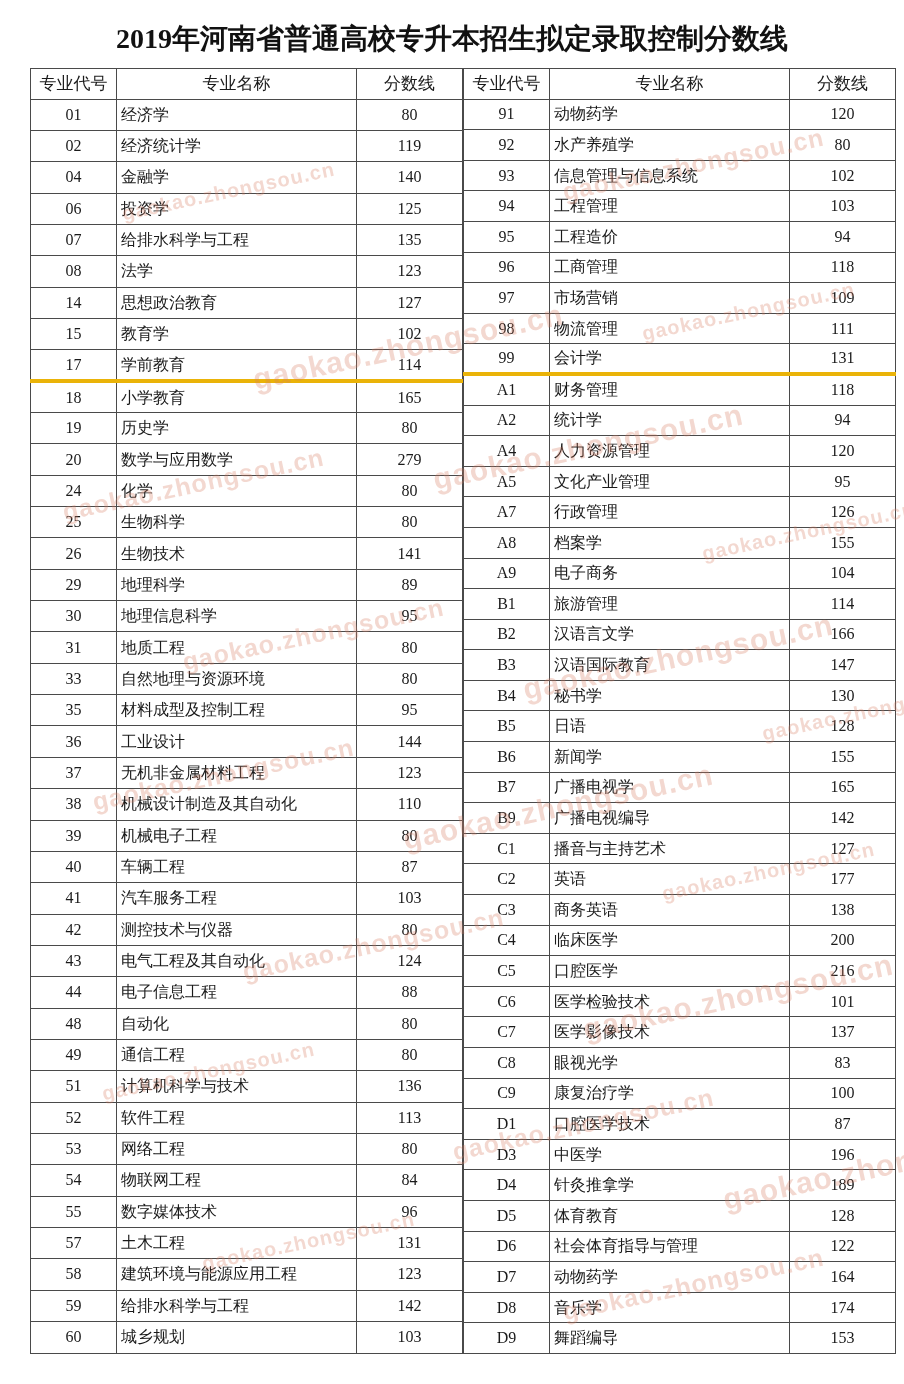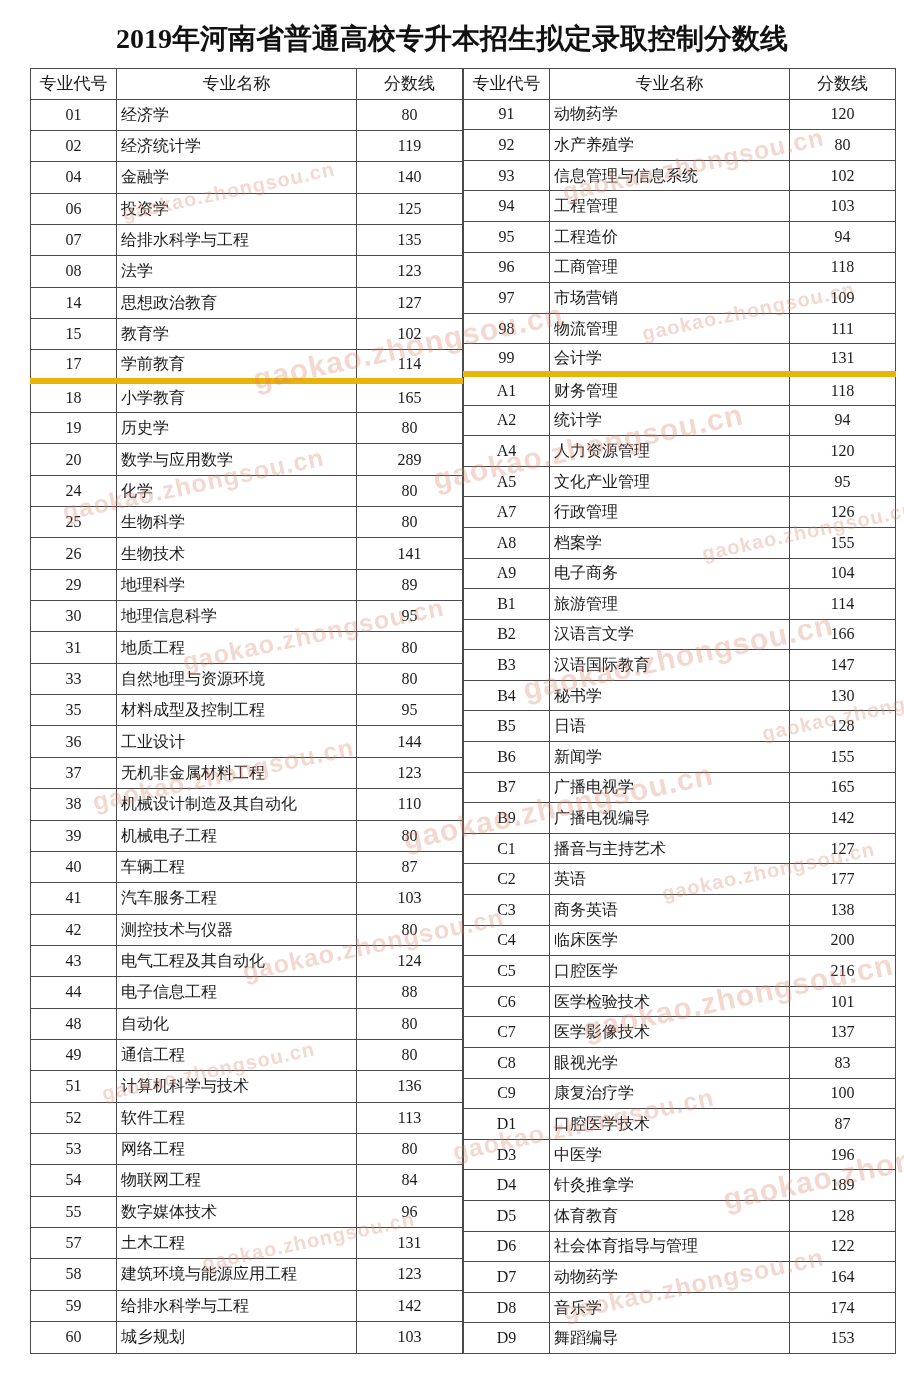--- a/index.html
+++ b/index.html
@@ -58,21 +58,21 @@
     font-size: 17px;
   }
   col.c-code { width: 86px; }
   col.c-name { width: 240px; }
   col.c-score { width: 106px; }
   td.code { text-align: center; }
   td.name { text-align: left; padding-left: 12px; }
   td.score { text-align: center; }
   
   tbody tr.sep td {
-    border-bottom: 6px solid #eab308;
+    border-bottom: 4px solid #eab308;
   }
   
   .watermarks {
     position: absolute;
     left: 0; top: 0;
     width: 904px; height: 1384px;
     pointer-events: none;
     overflow: hidden;
   }
   .wm {
@@ -160,21 +160,21 @@
             <td class="score">165</td>
           </tr>
           <tr>
             <td class="code">19</td>
             <td class="name">历史学</td>
             <td class="score">80</td>
           </tr>
           <tr>
             <td class="code">20</td>
             <td class="name">数学与应用数学</td>
-            <td class="score">289</td>
+            <td class="score">279</td>
           </tr>
           <tr>
             <td class="code">24</td>
             <td class="name">化学</td>
             <td class="score">80</td>
           </tr>
           <tr>
             <td class="code">25</td>
             <td class="name">生物科学</td>
             <td class="score">80</td>

